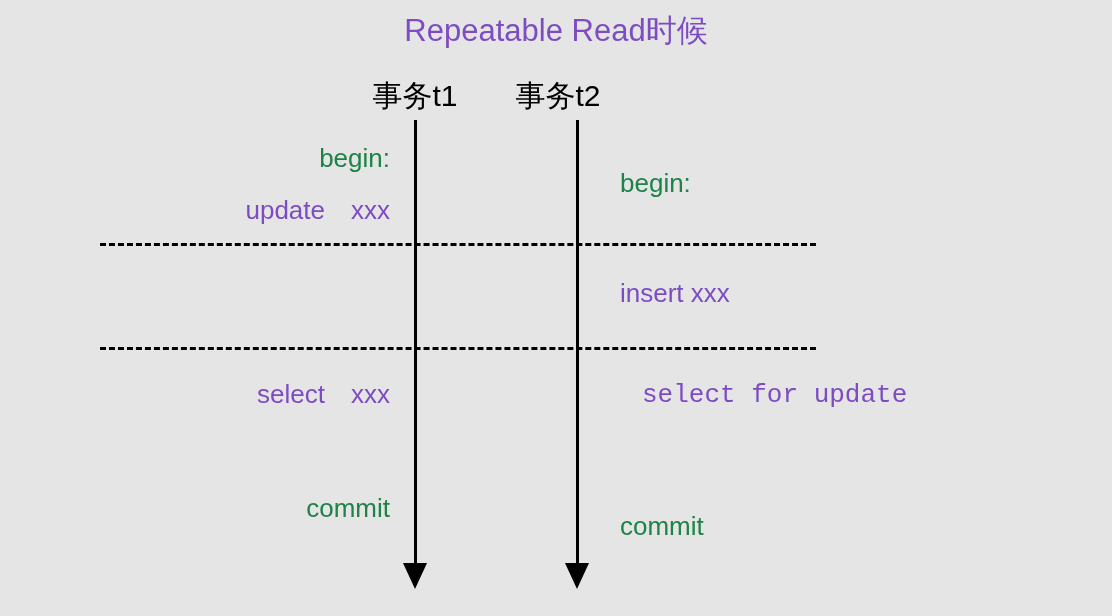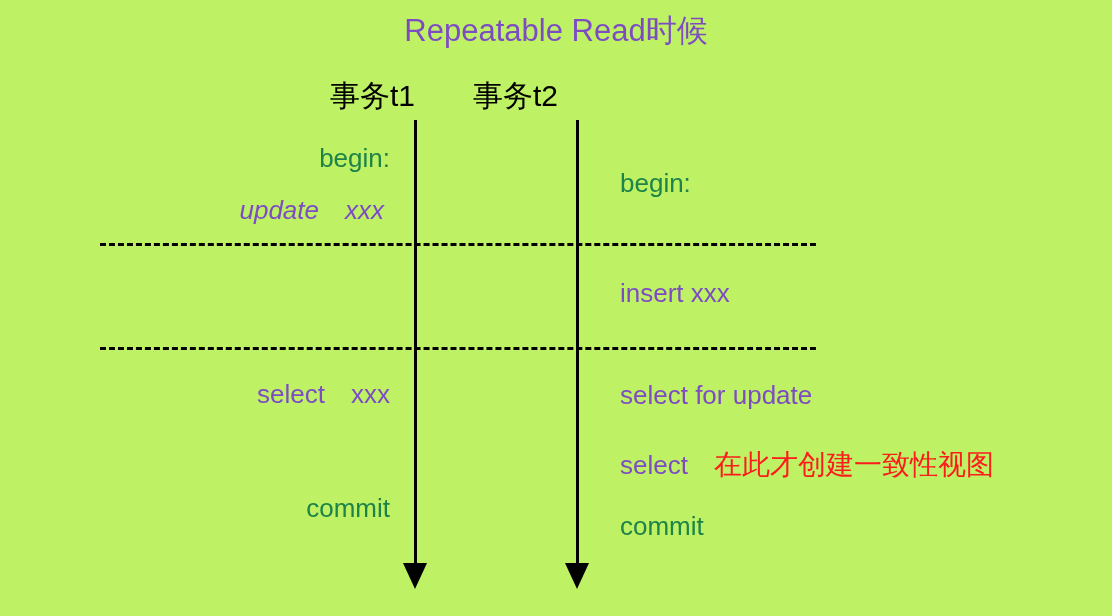--- a/index.html
+++ b/index.html
@@ -7,21 +7,21 @@
     padding: 0;
     background: #ffffff;
   }
   body {
     font-family: "Liberation Sans", "DejaVu Sans", sans-serif;
   }
   #canvas {
     position: relative;
     width: 1112px;
     height: 616px;
-    background: #bef264;
+    background: #e5e5e5;
     overflow: hidden;
   }
 
   
   .title {
     position: absolute;
     left: 0;
     top: 12px;
     width: 1112px;
     text-align: center;
@@ -31,21 +31,21 @@
     white-space: nowrap;
   }
 
   
   .txn-label {
     position: absolute;
     font-size: 30px;
     line-height: 36px;
     color: #000000;
     white-space: nowrap;
-    text-align: left;
+    text-align: center;
   }
   #txn-t1-label { left: 330px; top: 78px; width: 170px; }
   #txn-t2-label { left: 473px; top: 78px; width: 170px; }
 
   
   .timeline-line {
     position: absolute;
     width: 3px;
     background: #000000;
   }
@@ -82,31 +82,31 @@
     line-height: 32px;
     white-space: nowrap;
   }
   .stmt-green  { color: #1d8348; }
   .stmt-purple { color: #7d4cc3; }
   .note-red    { color: #fc1c1c; }
 
   
   .col-t1 { text-align: right; }
   #t1-begin        { left: 140px; top: 142px; width: 250px; }
-  #t1-update       { left: 134px; top: 194px; width: 250px; font-style: italic; }
+  #t1-update       { left: 140px; top: 194px; width: 250px; }
   #t1-insert       { left: 140px; top: 378px; width: 250px; }
   #t1-commit       { left: 140px; top: 492px; width: 250px; }
 
   .gap-xxx { display: inline-block; width: 26px; }
 
   
   .col-t2 { text-align: left; }
   #t2-begin        { left: 620px; top: 167px; }
   #t2-insert       { left: 620px; top: 277px; }
-  #t2-select-fu    { left: 620px; top: 379px; }
+  #t2-select-fu    { left: 642px; top: 379px; font-family: Liberation Mono, monospace; }
   #t2-select-note  { left: 620px; top: 449px; }
   #t2-commit       { left: 620px; top: 510px; }
 
   .note-cn { font-size: 28px; }
 </style>
 </head>
 <body>
 
 <div id="canvas">
 
@@ -131,17 +131,16 @@
   <div class="stmt col-t1 stmt-purple" id="t1-insert"><span>select</span><span class="gap-xxx"></span><span>xxx</span></div>
 
   <div class="stmt col-t1 stmt-green" id="t1-commit">commit</div>
 
   <div class="stmt col-t2 stmt-green" id="t2-begin">begin:</div>
 
   <div class="stmt col-t2 stmt-purple" id="t2-insert">insert xxx</div>
 
   <div class="stmt col-t2 stmt-purple" id="t2-select-fu">select for update</div>
 
-  <div class="stmt col-t2" id="t2-select-note"><span class="stmt-purple">select</span><span class="gap-xxx"></span><span class="note-red note-cn">在此才创建一致性视图</span></div>
 
   <div class="stmt col-t2 stmt-green" id="t2-commit">commit</div>
 
 </div>
 
 </body></html>

